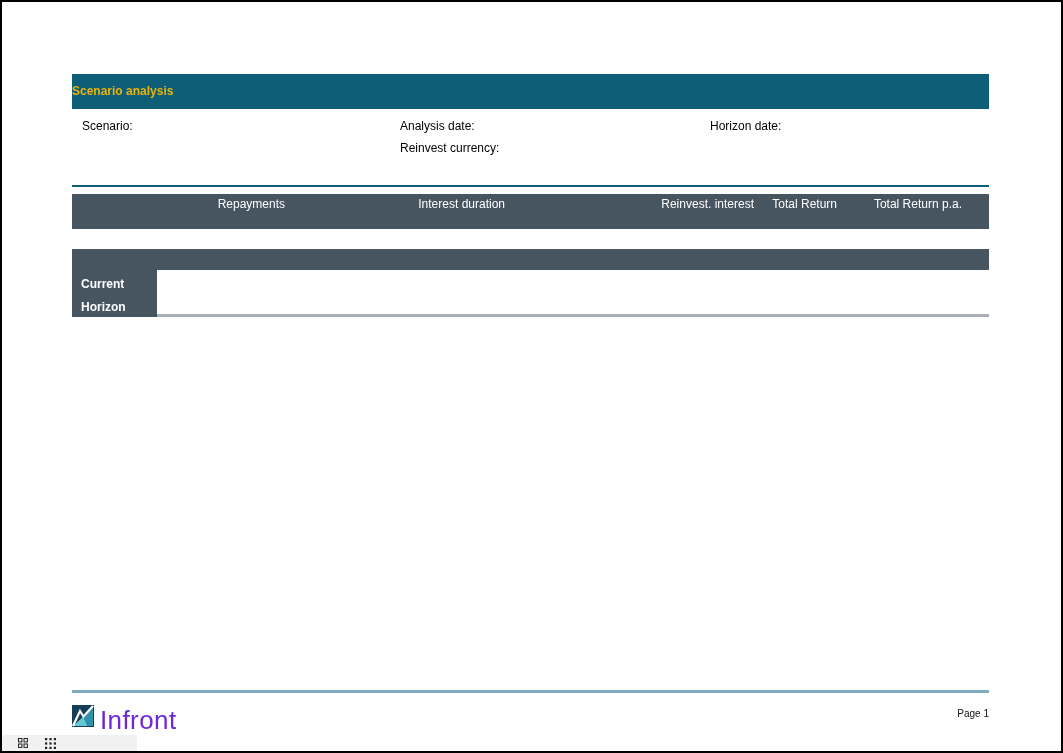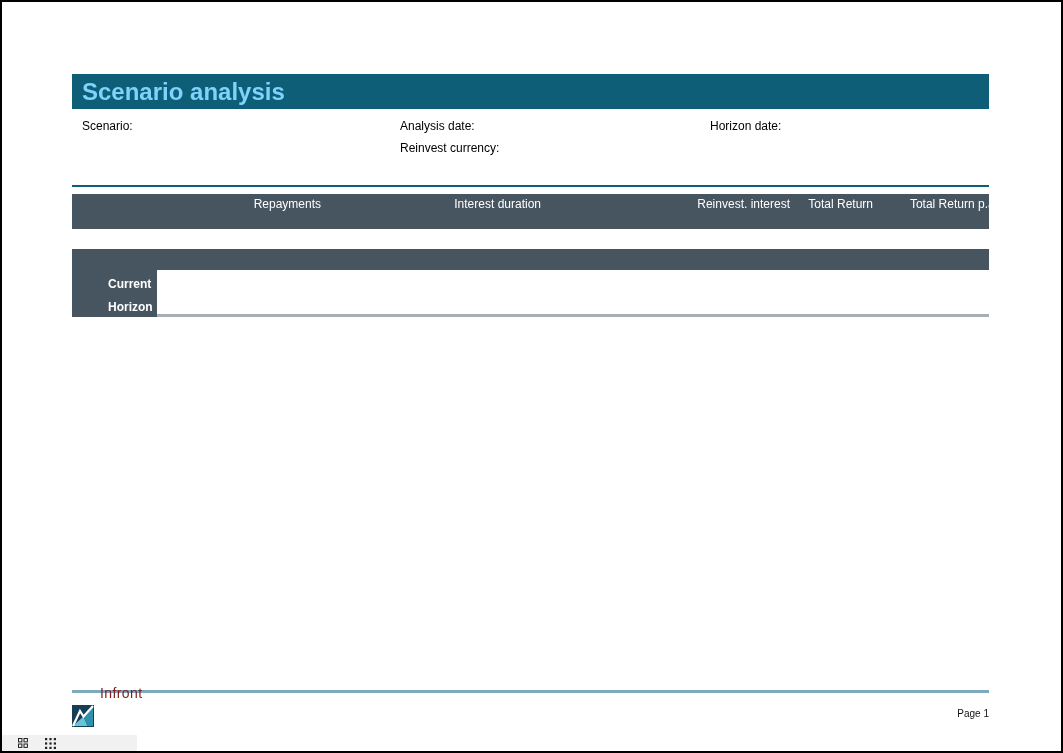--- a/index.html
+++ b/index.html
@@ -3,54 +3,54 @@
 <meta charset="utf-8">
 <style>
   html,body{margin:0;padding:0;background:#fff;}
   body{font-family:"Liberation Sans", sans-serif;}
   .window{position:relative;width:1063px;height:753px;background:#ffffff;
           box-shadow:inset 0 0 0 2px #000;overflow:hidden;}
 
   
   .title-bar{position:absolute;left:72px;top:74px;width:917px;height:35px;
              background:#0E5E77;box-sizing:border-box;}
-  .title-bar span{display:block;padding-left:10px;line-height:35px;
-                  color:#7dd3fc;font-size:24px;font-weight:bold;}
+  .title-bar span{display:block;line-height:35px;
+                  color:#eab308;font-size:12px;font-weight:bold;}
 
   
   .lbl{position:absolute;font-size:12px;color:#000000;height:14px;line-height:14px;white-space:nowrap;}
   .lbl-scenario{left:82px;top:119px;}
   .lbl-analysis-date{left:400px;top:119px;}
   .lbl-horizon-date{left:710px;top:119px;text-align:center;}
   .lbl-analysis-currency{left:400px;top:141px;}
 
   
   .teal-rule{position:absolute;left:72px;top:185px;width:917px;height:2px;background:#0E5E77;}
   .gray-rule{position:absolute;left:72px;top:314px;width:917px;height:3px;background:#A8AEB4;}
   .footer-rule{position:absolute;left:72px;top:690px;width:917px;height:3px;background:#7FA9BC;}
 
   
   .thead{position:absolute;left:72px;top:194px;width:917px;height:35px;
          background:#475561;color:#fff;font-size:12px;box-sizing:border-box;padding-top:3px;}
-  .thr{display:flex;height:15px;line-height:15px;margin-left:36px;}
+  .thr{display:flex;height:15px;line-height:15px;}
   .c{flex:none;text-align:right;white-space:nowrap;}
   .c1{width:115px}.c2{width:98px}.c3{width:105px}.c4{width:115px}
   .c5{width:105px}.c6{width:144px}.c7{width:83px}.c8{width:125px}
 
   
   .section-bar{position:absolute;left:72px;top:249px;width:917px;height:21px;background:#475561;}
   .rowlabel-box{position:absolute;left:72px;top:270px;width:85px;height:47px;background:#475561;
                 z-index:2;box-sizing:border-box;padding:7px 0 0 9px;color:#fff;
                 font-size:12px;font-weight:bold;}
-  .rowlabel-box .rl{height:15px;line-height:15px;margin-bottom:8px;white-space:nowrap;margin-left:27px;}
+  .rowlabel-box .rl{height:15px;line-height:15px;margin-bottom:8px;white-space:nowrap;}
 
   
   .logo{position:absolute;left:72px;top:705px;width:22px;height:22px;}
-  .wordmark{position:absolute;left:100px;top:681px;height:24px;line-height:24px;
-            font-size:14px;color:#7f1d1d;letter-spacing:0.4px;white-space:nowrap;}
+  .wordmark{position:absolute;left:100px;top:708px;height:24px;line-height:24px;
+            font-size:26px;color:#6d28d9;letter-spacing:0.4px;white-space:nowrap;}
   .page-num{position:absolute;right:74px;top:707px;font-size:10px;color:#111;height:14px;line-height:14px;}
 
   
   .bottom-toolbar{position:absolute;left:2px;top:735px;width:135px;height:16px;background:#F1F1F1;
                   display:flex;align-items:center;box-sizing:border-box;padding-left:16px;}
   .tb-icon{flex:none;display:block;cursor:pointer;}
   .tb-icon + .tb-icon{margin-left:17px;}
 </style>
 </head>
 <body>

